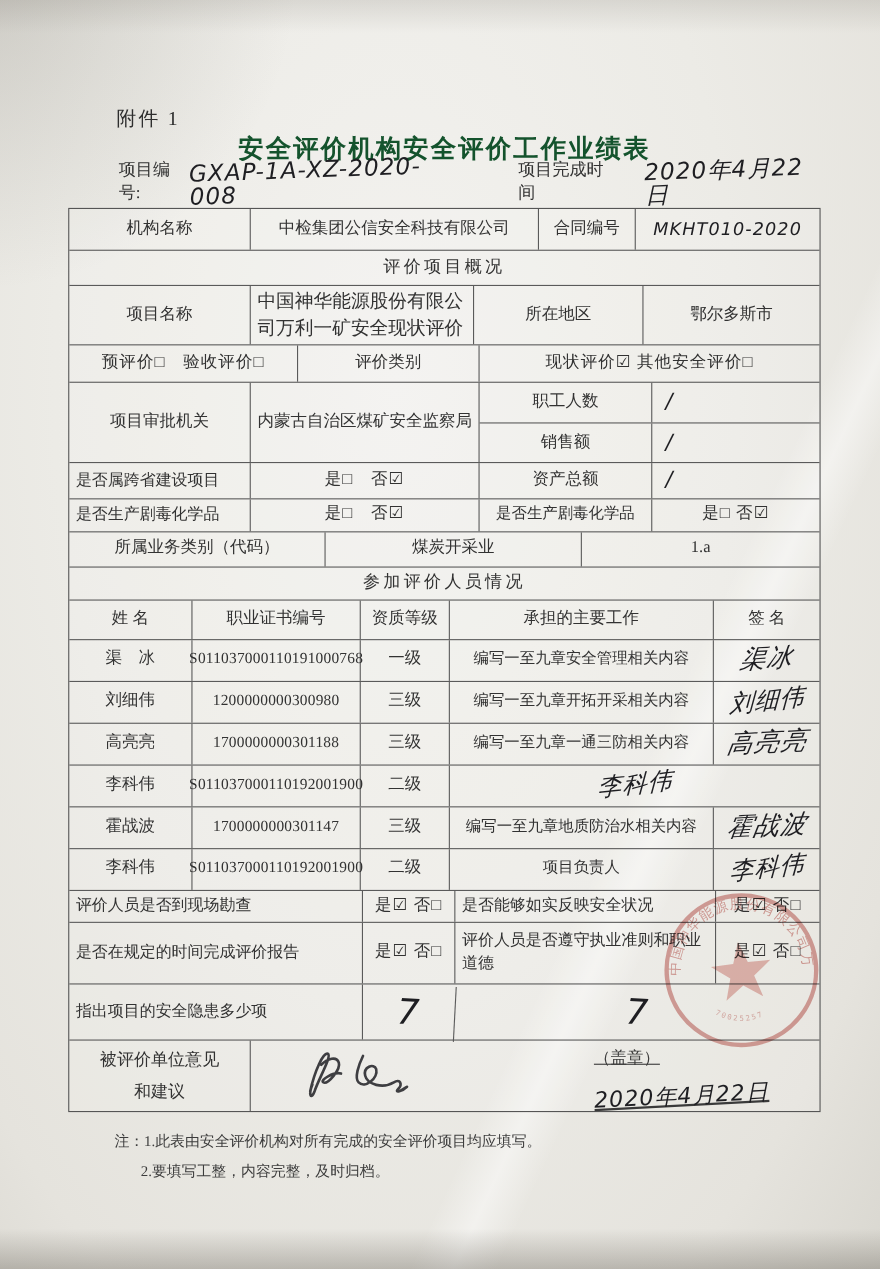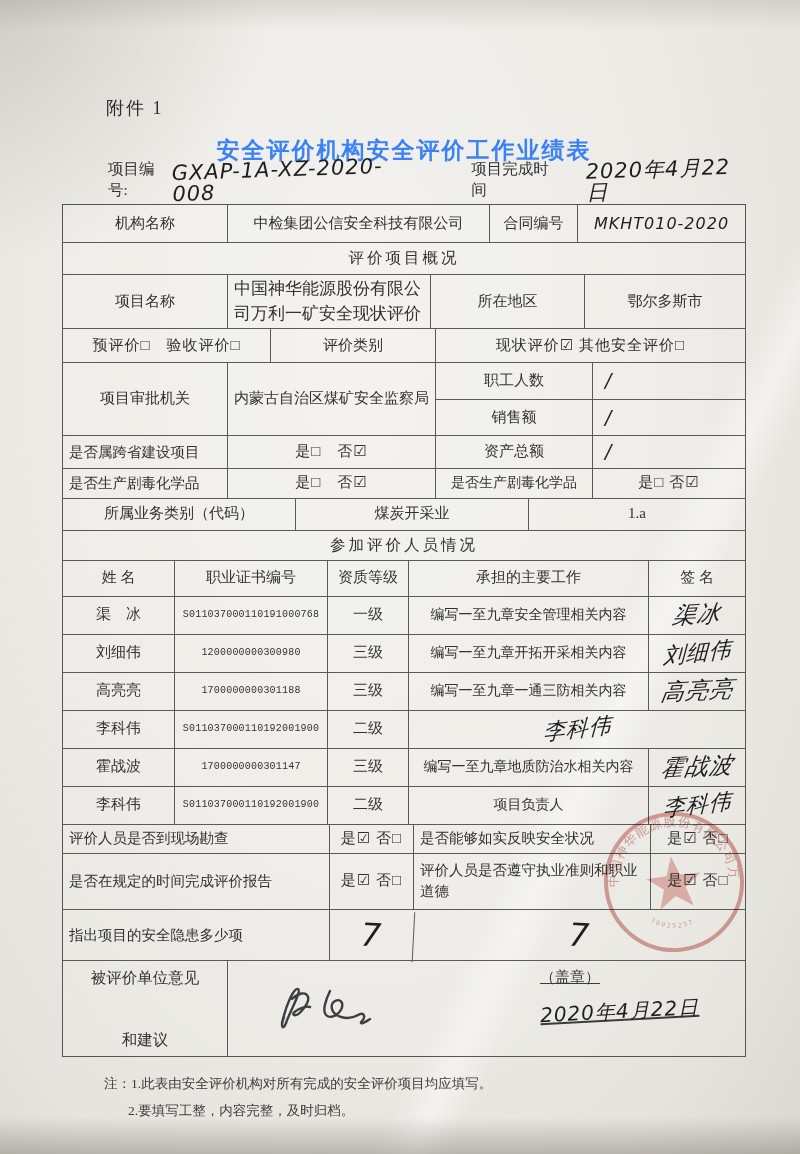--- a/index.html
+++ b/index.html
@@ -14,50 +14,50 @@
       linear-gradient(to top, rgba(78,72,62,.30), rgba(78,72,62,0) 3.2%),
       radial-gradient(circle at -2% -2%, rgba(92,88,78,.20), rgba(92,88,78,0) 20%),
       linear-gradient(115deg, rgba(255,255,255,0) 68%, rgba(255,255,255,.45) 71%, rgba(255,255,255,0) 74%),
       radial-gradient(ellipse at 45% 30%, #f3f2ef 0%, #ecebe6 50%, #e5e3dd 82%, #d9d7d0 100%);
   }
   .crease{position:absolute;left:0;top:0;width:800px;height:30px;
     background:linear-gradient(to bottom, rgba(120,115,105,.18), rgba(120,115,105,0));}
   .sheet{position:absolute;left:62px;top:96px;width:684px;}
   .attachment{font-size:18px;color:#2e2e2e;margin-left:44px;letter-spacing:2px;}
   .title{text-align:center;font-family:"Liberation Sans","DejaVu Sans",sans-serif;
-    font-weight:bold;font-size:23px;letter-spacing:2px;color:#3b82f6;margin-top:15px;}
+    font-weight:bold;font-size:23px;letter-spacing:2px;color:#14532d;}
   .meta{display:flex;align-items:flex-end;margin:7px 0 3px 46px;font-size:15.5px;height:28px;}
   .hand{font-family:"DejaVu Sans","Liberation Sans",sans-serif;font-style:italic;
     color:#1e1e22;letter-spacing:1px;}
   .meta .hand{font-size:21px;transform:rotate(-2deg);line-height:1;}
   .meta-gap1{margin-left:56px;}
   .meta-gap2{margin-left:26px;}
 
   .tbl{border:1.7px solid #555;margin-top:2px;background:rgba(255,255,255,.12);}
   .row{display:flex;border-bottom:1.4px solid #5a5a5a;align-items:stretch;}
   .row:last-child{border-bottom:none;}
   .cell{border-right:1.4px solid #5a5a5a;display:flex;align-items:center;
     justify-content:center;box-sizing:border-box;padding:2px 6px;font-size:15px;
     text-align:center;line-height:1.45;overflow:visible;}
   .cell:last-child{border-right:none;}
   .cell.lft{justify-content:flex-start;text-align:left;}
   .sec{justify-content:center;font-size:15.5px;letter-spacing:3px;}
   .sub{display:flex;flex-direction:column;flex:1;}
   .sub .row{flex:1;}
   .ck{letter-spacing:1px;}
-  .cert{font-size:10px;letter-spacing:.2px;font-family:Liberation Mono, monospace;}
+  .cert{font-size:14px;letter-spacing:.2px;}
   .work{font-size:14px;}
   .qa-l{font-size:14.5px;}
   .slash{font-size:19px;justify-content:flex-start;padding-left:12px;}
   .big7{font-size:32px;transform:rotate(3deg);}
   .sig{font-size:22px;display:inline-block;transform:rotate(-6deg) skewX(-8deg);
     white-space:nowrap;font-weight:500;}
   .sig-cell{overflow:visible;padding:0 2px;}
   .srow:nth-of-type(odd) .sig{transform:rotate(-3deg) skewX(-12deg) scale(1.05);}
-  .op-label{flex-direction:column;line-height:1.9;font-size:15.5px;gap:32px;}
+  .op-label{flex-direction:column;line-height:1.9;font-size:15.5px;}
   .op-main{justify-content:flex-start;position:relative;}
   .scrawl{margin-left:34px;margin-top:-6px;}
   .seal-area{position:absolute;right:46px;top:6px;text-align:left;font-size:15px;color:#3a3a3a;text-decoration:underline;}
   .seal-date{margin-top:8px;font-size:20px;transform:rotate(-3deg);}
   .notes{margin-top:13px;font-size:13.5px;color:#3c3c3c;line-height:2.0;}
   .notes .n1{margin-left:42px;}
   .notes .n2{margin-left:66px;}
 
   .stamp{position:absolute;left:595px;top:806px;width:158px;height:152px;
     transform:rotate(-7deg);mix-blend-mode:multiply;opacity:.88;pointer-events:none;}

